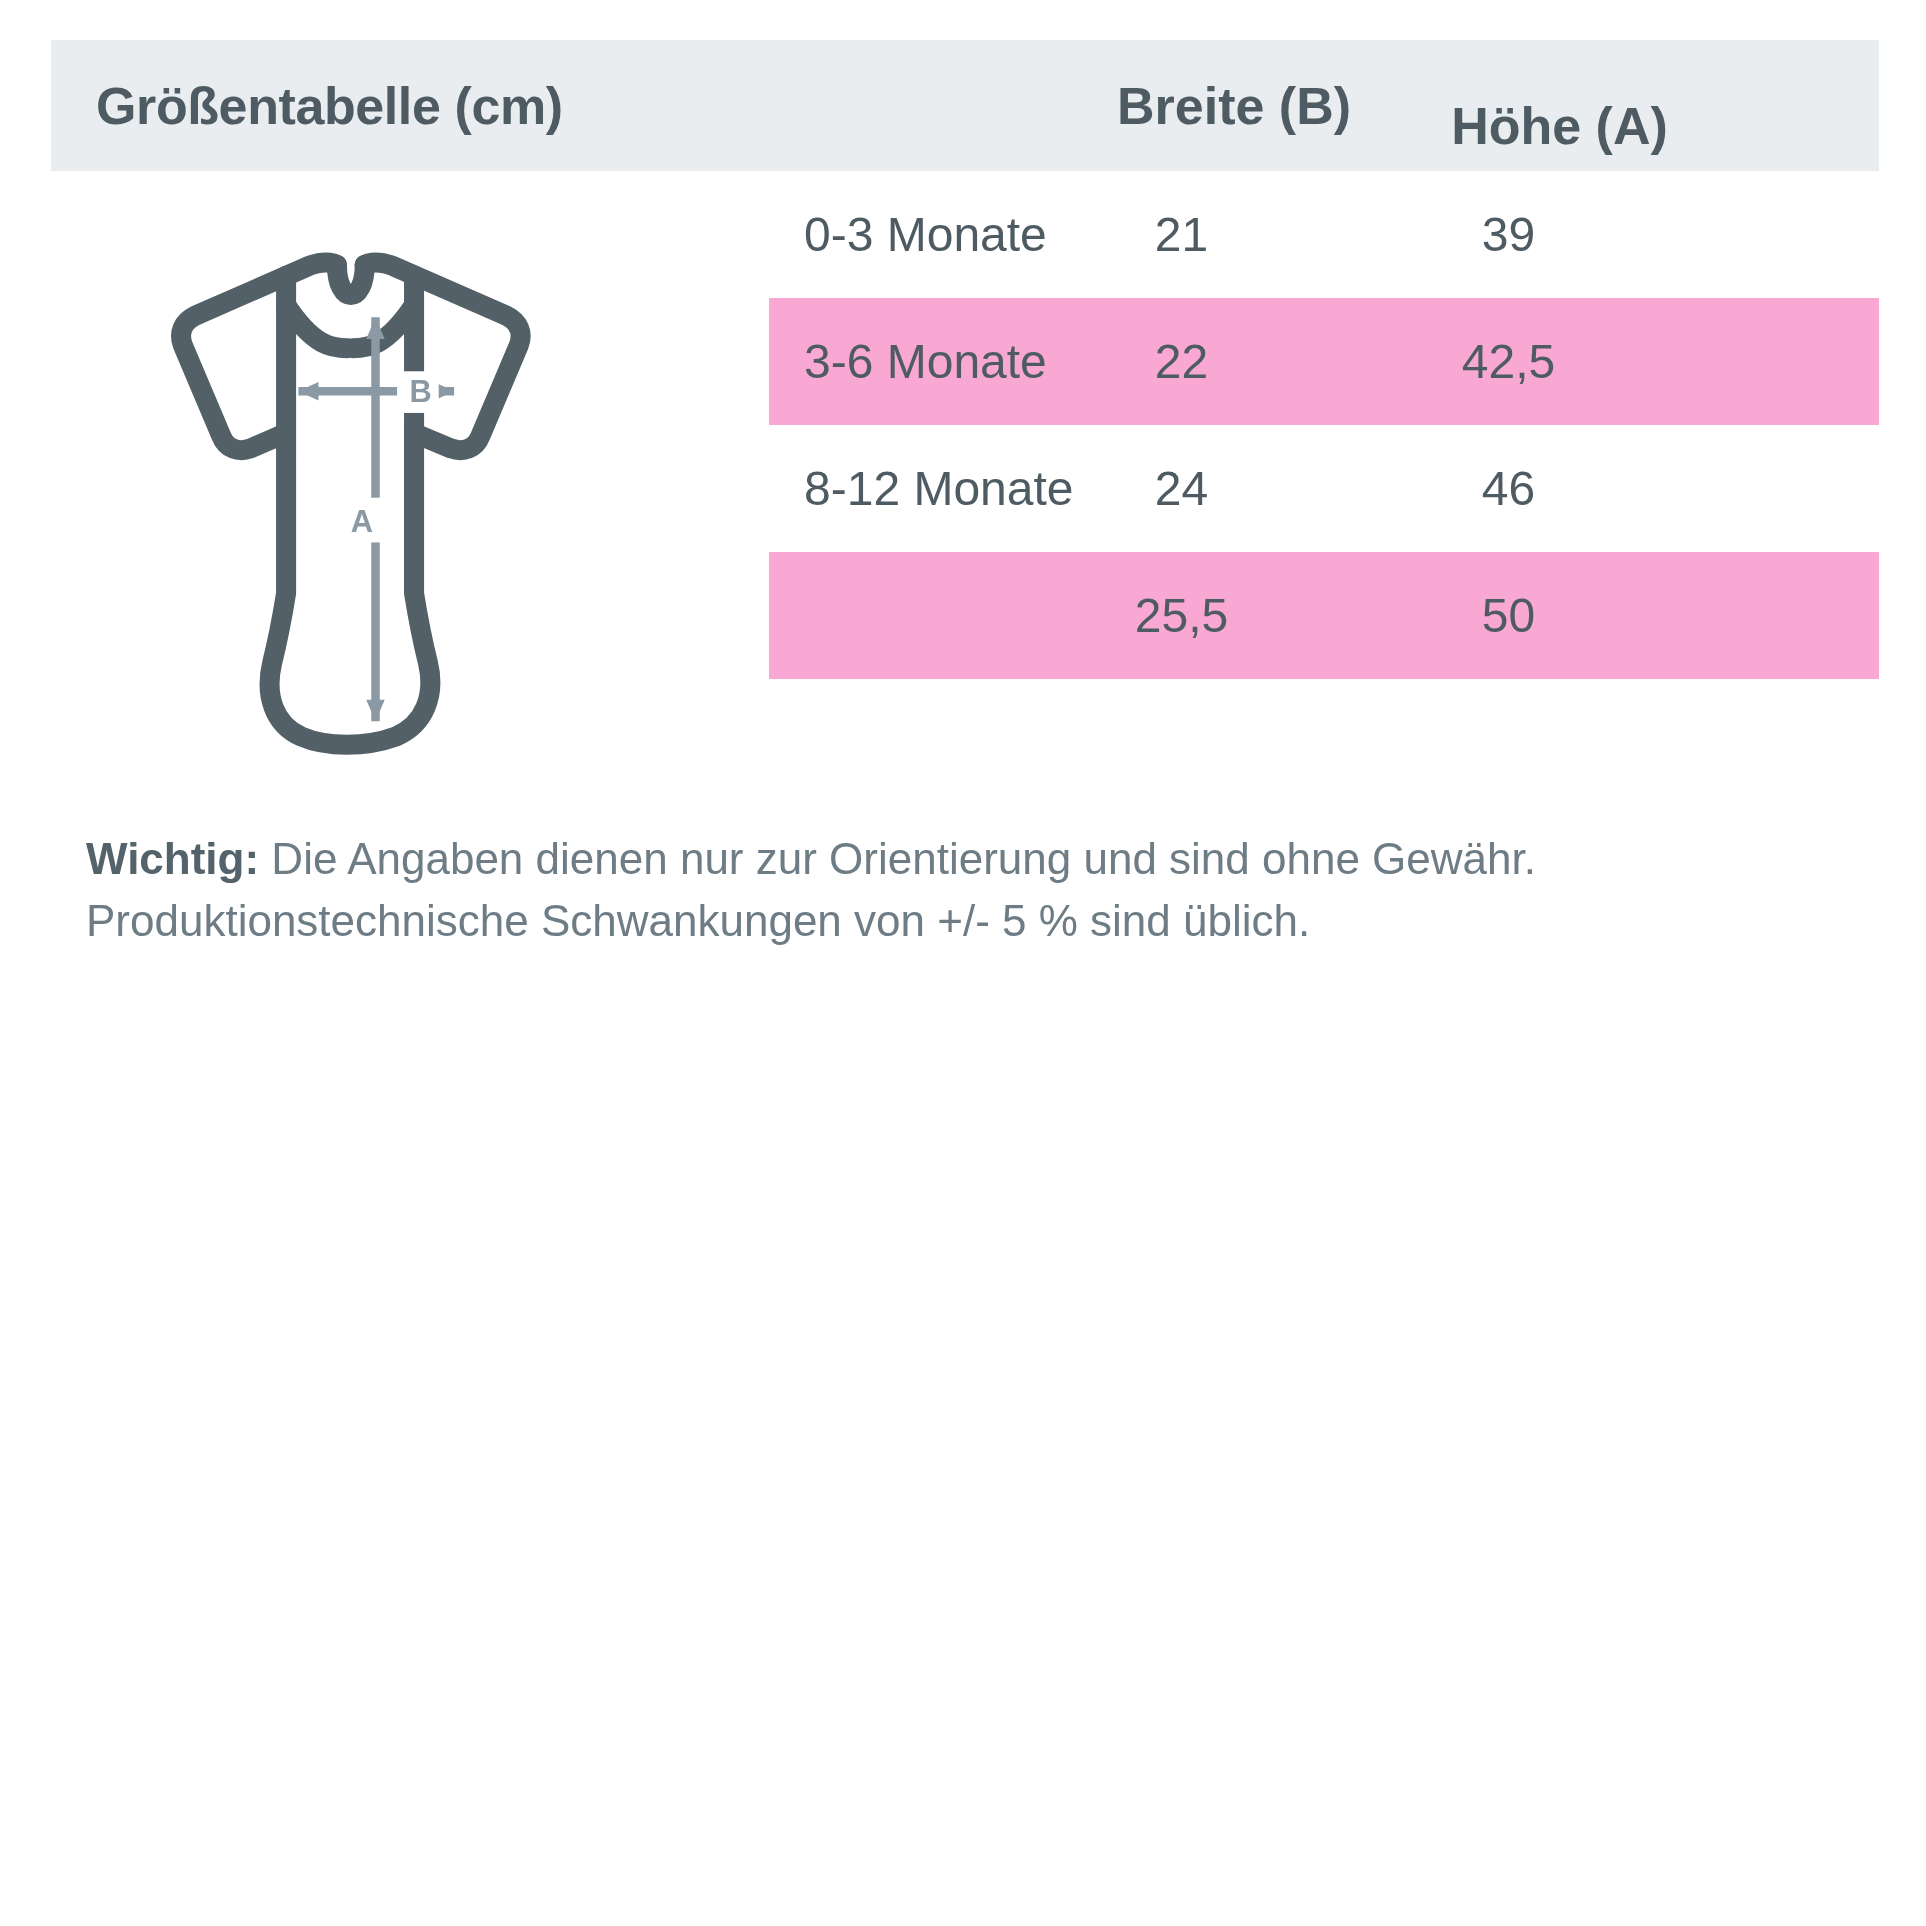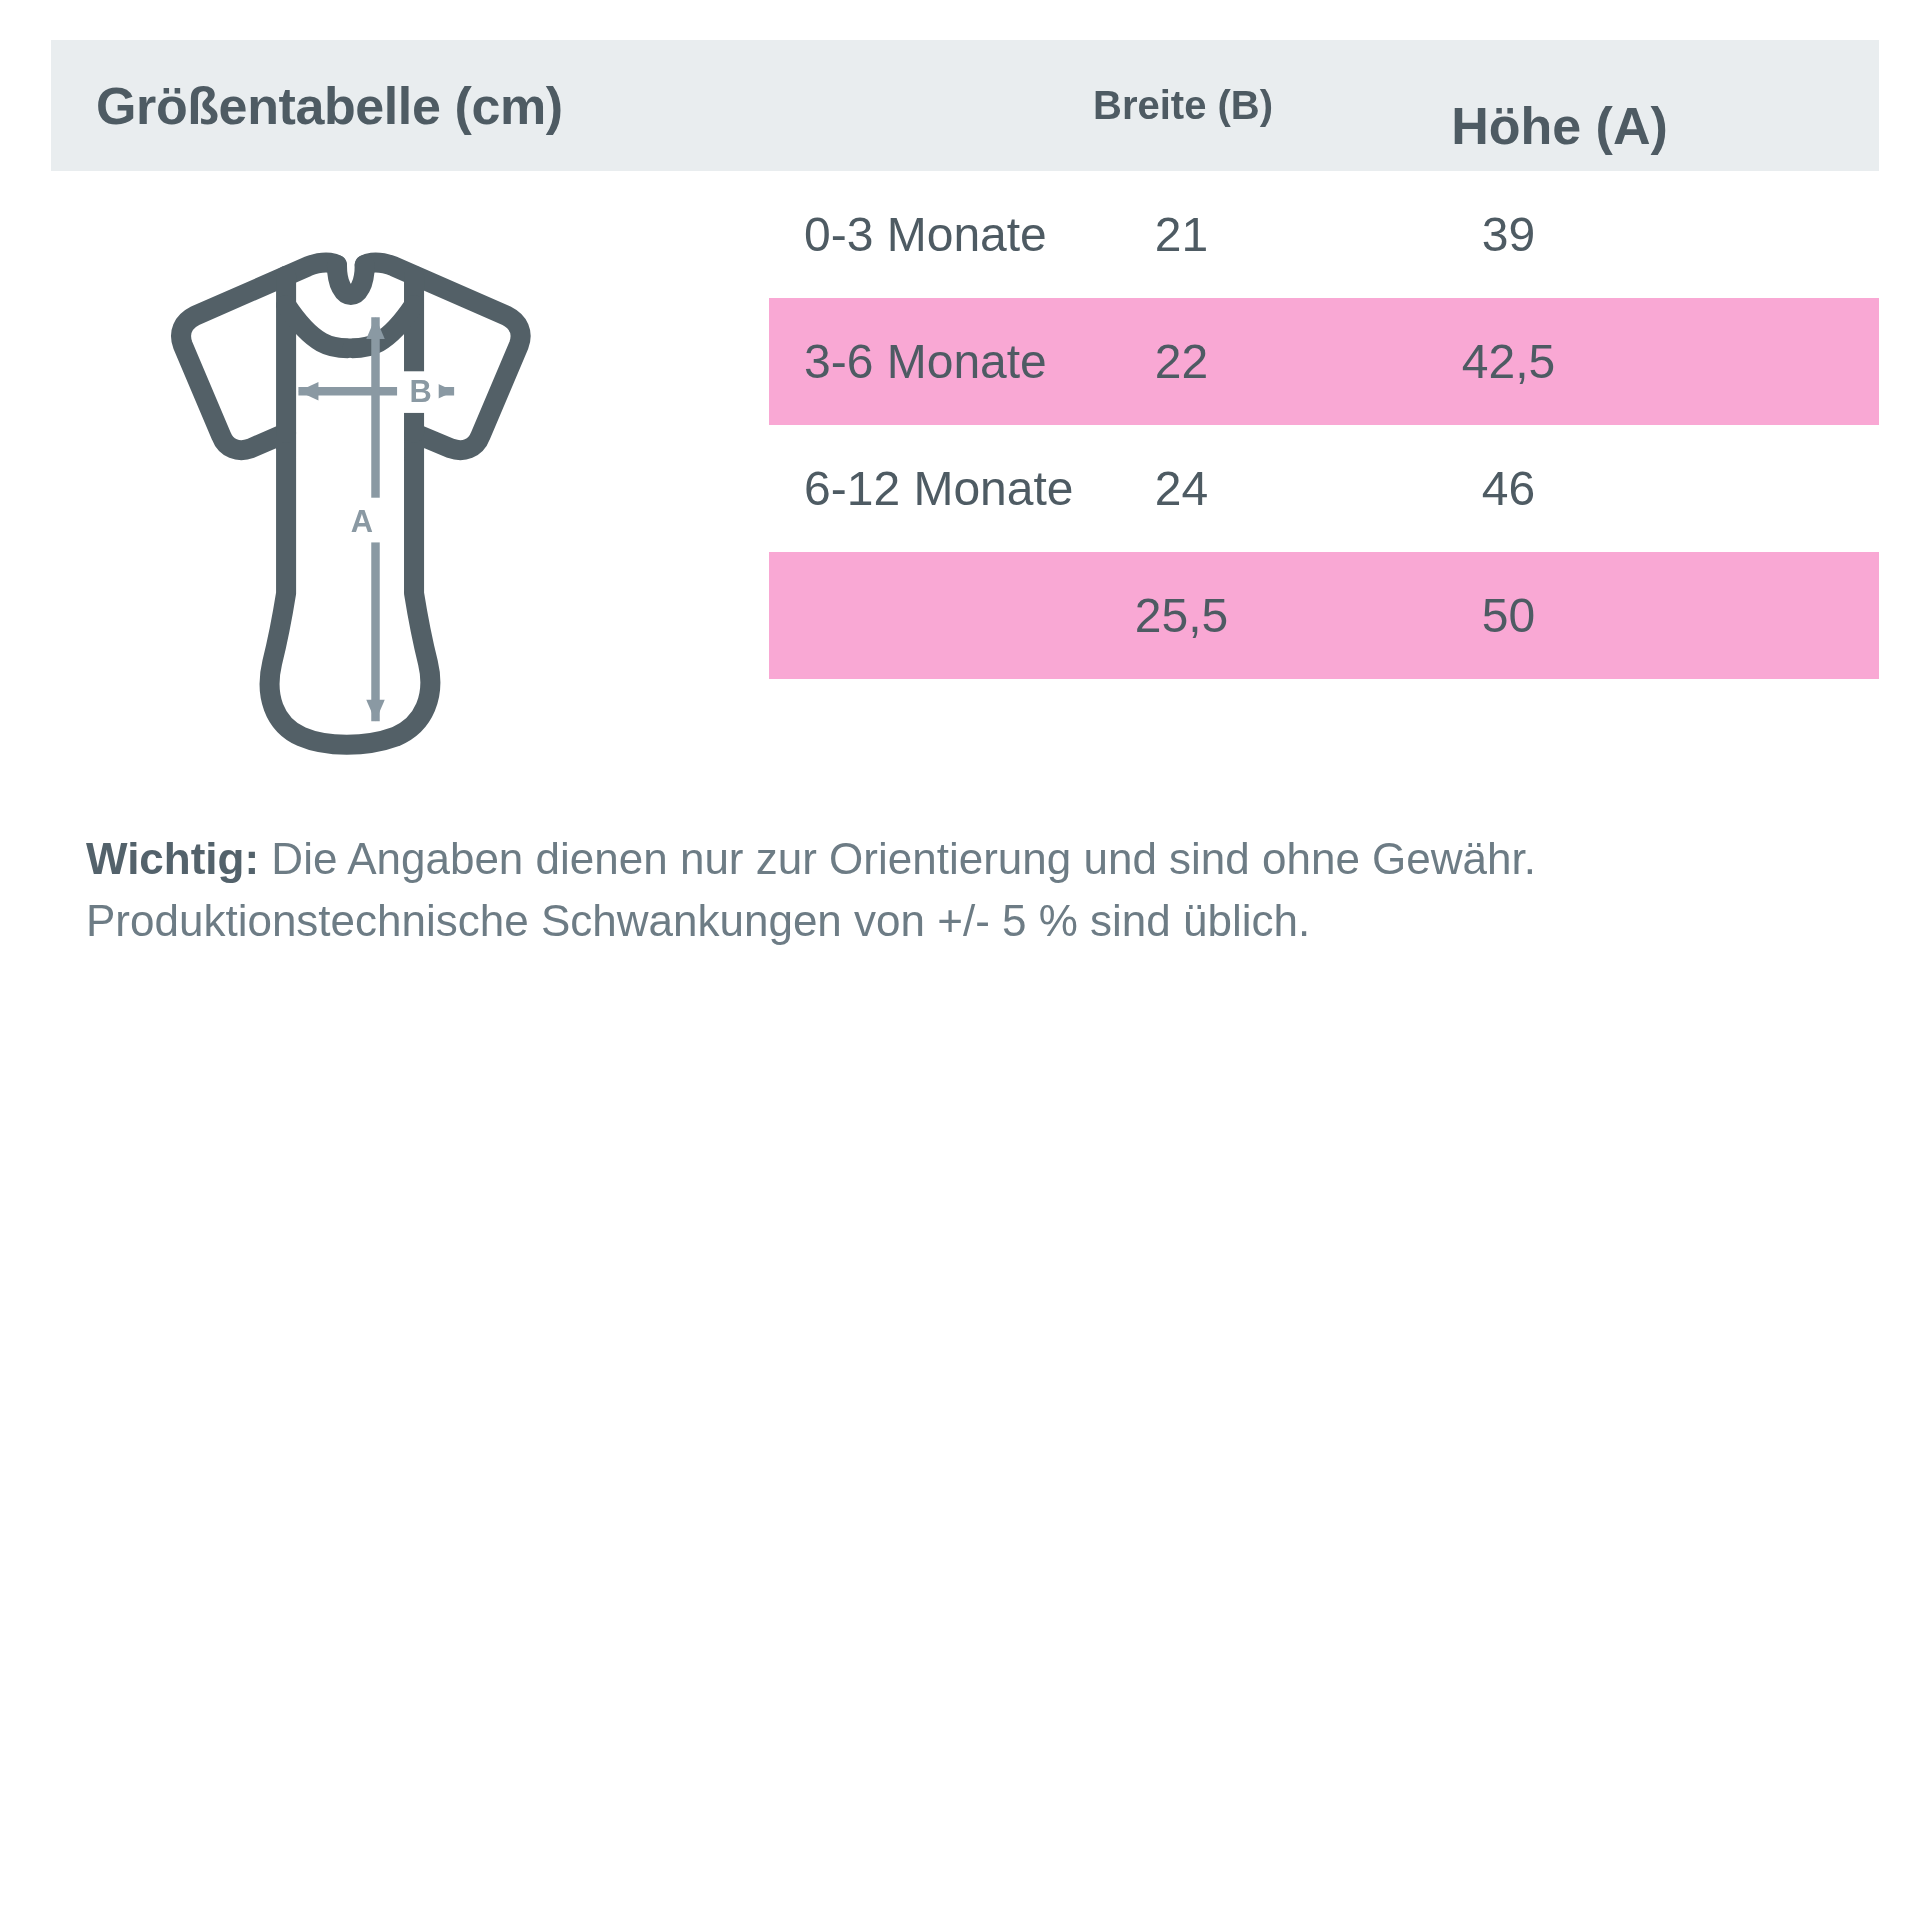--- a/index.html
+++ b/index.html
@@ -38,24 +38,24 @@
     position: absolute;
     left: 45px;
     font-size: 52px;
     font-weight: bold;
     color: #4e5b63;
     letter-spacing: -0.4px;
     white-space: nowrap;
   }
   .header-col-b {
     position: absolute;
-    left: 1042px;
+    left: 1066px;
     width: 231px;
     text-align: left;
-    font-size: 40px;
+    font-size: 52px;
     font-weight: bold;
     color: #4e5b63;
     white-space: nowrap;
   }
   .header-col-a {
     position: absolute;
     left: 1393px;
     width: 231px;
     text-align: center;
     font-size: 52px;
@@ -201,21 +201,21 @@
       <div class="cell-a">39</div>
     </div>
 
     <div class="row alt">
       <div class="cell-size">3-6 Monate</div>
       <div class="cell-b">22</div>
       <div class="cell-a">42,5</div>
     </div>
 
     <div class="row">
-      <div class="cell-size">6-12 Monate</div>
+      <div class="cell-size">8-12 Monate</div>
       <div class="cell-b">24</div>
       <div class="cell-a">46</div>
     </div>
 
     <div class="row alt">
       <div class="cell-b">25,5</div>
       <div class="cell-a">50</div>
     </div>
 
   </div>

